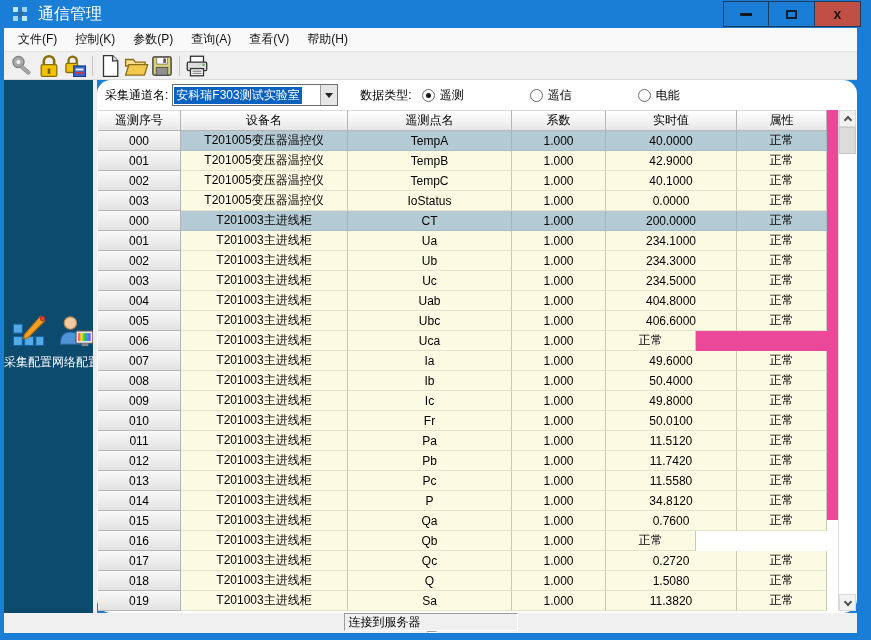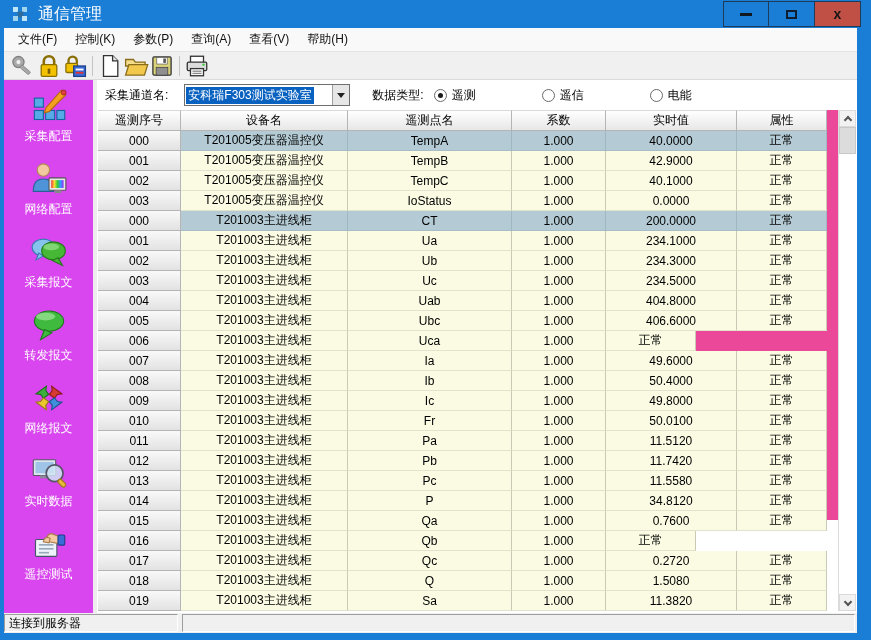--- a/index.html
+++ b/index.html
@@ -24,31 +24,31 @@
   .menu-item:first-child{margin-left:5px;}
 
   
   .toolbar{position:absolute;left:4px;top:52px;width:853px;height:28px;background:#f0f0f0;display:flex;align-items:center;border-bottom:1px solid #dadada;}
   .tbtn{width:26px;height:24px;display:flex;align-items:center;justify-content:center;cursor:pointer;}
   .tbtn:first-child{margin-left:6px;}
   .tsep{width:1px;height:20px;background:#c4c4c4;margin:0 4px;}
 
   
   .main{position:absolute;left:4px;top:80px;width:853px;height:533px;display:flex;}
-  .sidebar{width:89px;height:533px;background:#d946ef;padding-top:8px;display:flex;flex-direction:column;align-items:center;}
+  .sidebar{width:89px;height:533px;background:#0c4a6e;padding-top:8px;display:flex;align-items:center;}
   .side-item{width:100%;height:73px;display:flex;flex-direction:column;align-items:center;justify-content:flex-start;cursor:pointer;}
   .side-item svg{width:36px;height:36px;}
   .side-label{color:#fff;font-size:12px;margin-top:4px;white-space:nowrap;}
   .side-gap{width:4px;height:533px;background:#ededed;}
-  .content{width:760px;height:533px;background:#fff;position:relative;}
+  .content{width:760px;height:533px;background:#fff;position:relative;border-radius:14px;}
 
   
   .controls-row{position:absolute;left:0;top:0;width:100%;height:30px;display:flex;align-items:center;}
   .ctl-label{font-size:12px;color:#000;margin-left:8px;}
-  .combo{display:flex;width:166px;height:22px;border:1px solid #6e6e6e;background:#fff;margin-left:16px;cursor:pointer;}
+  .combo{display:flex;width:166px;height:22px;border:1px solid #6e6e6e;background:#fff;margin-left:4px;cursor:pointer;}
   .combo-textwrap{flex:1;display:flex;align-items:center;padding:1px 1px;overflow:hidden;}
   .combo-text{background:#0a62c0;color:#fff;font-size:12px;line-height:17px;padding:0 2px;white-space:nowrap;}
   .combo-btn{width:17px;background:#e6e6e6;border-left:1px solid #9f9f9f;display:flex;align-items:center;justify-content:center;}
   .combo-arrow{width:0;height:0;border-left:4px solid transparent;border-right:4px solid transparent;border-top:5px solid #222;}
   .datatype-label{margin-left:22px;}
   .radio-group{display:flex;align-items:center;margin-left:10px;gap:40px;}
   .radio-item{display:flex;align-items:center;margin-right:26px;cursor:pointer;}
   .radio{width:13px;height:13px;border-radius:50%;background:#fff;border:1px solid #6a6a6a;display:inline-flex;align-items:center;justify-content:center;}
   .radio.checked::after{content:"";width:5px;height:5px;border-radius:50%;background:#1a1a1a;}
   .radio-label{font-size:12px;color:#000;margin-left:5px;}
@@ -65,21 +65,21 @@
 
   
   .vscroll{position:absolute;right:0;top:0;width:17px;height:501px;background:#ffffff;border-left:1px solid #dcdcdc;}
   .sbtn{width:17px;height:17px;background:#f2f2f2;border:1px solid #dadada;display:flex;align-items:center;justify-content:center;cursor:pointer;}
   .sbtn.down{position:absolute;bottom:0;left:0;}
   .chev{width:6px;height:6px;border-left:2px solid #555;border-top:2px solid #555;transform:rotate(45deg);margin-top:3px;}
   .chev.d{transform:rotate(225deg);margin-top:-2px;}
   .sthumb{position:absolute;left:0;top:17px;width:17px;height:27px;background:#dcdcdc;border:1px solid #c8c8c8;cursor:grab;}
 
   
-  .statusbar{position:absolute;left:4px;top:613px;width:853px;height:20px;background:#f0f0f0;display:flex;align-items:center;}
+  .statusbar{position:absolute;left:4px;top:613px;width:853px;height:20px;background:#f0f0f0;display:flex;align-items:center;flex-direction:column;}
   .spanel{height:18px;border:1px solid;border-color:#9d9d9d #ffffff #ffffff #9d9d9d;background:#f0f0f0;display:flex;align-items:center;font-size:12px;color:#000;padding:0 4px;}
   .spanel.p1{width:174px;margin-left:0;}
   .spanel.p2{flex:1;margin-left:4px;margin-right:2px;}
 </style>
 </head>
 <body>
 
 <div class="window">
 
   <div class="titlebar">

